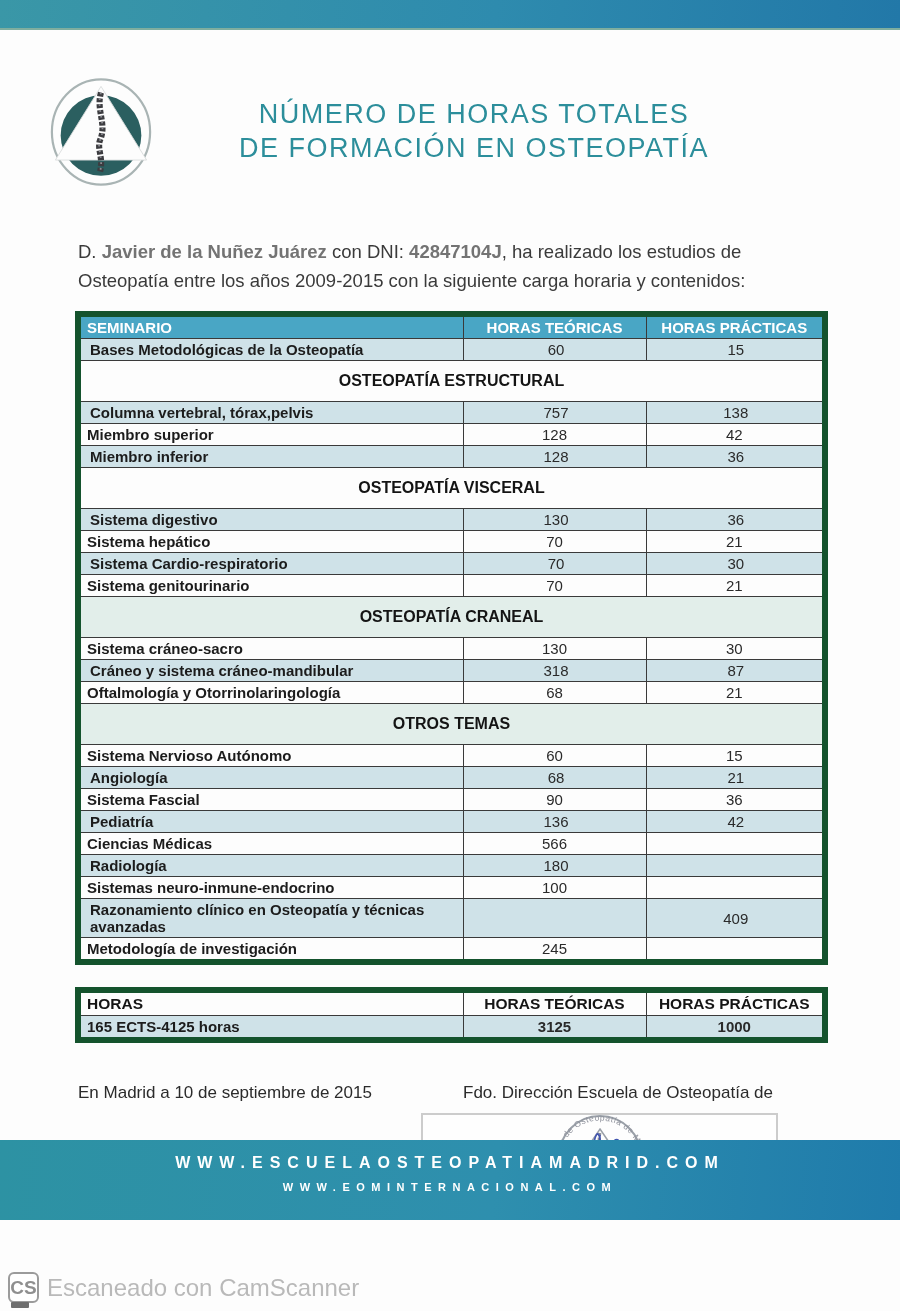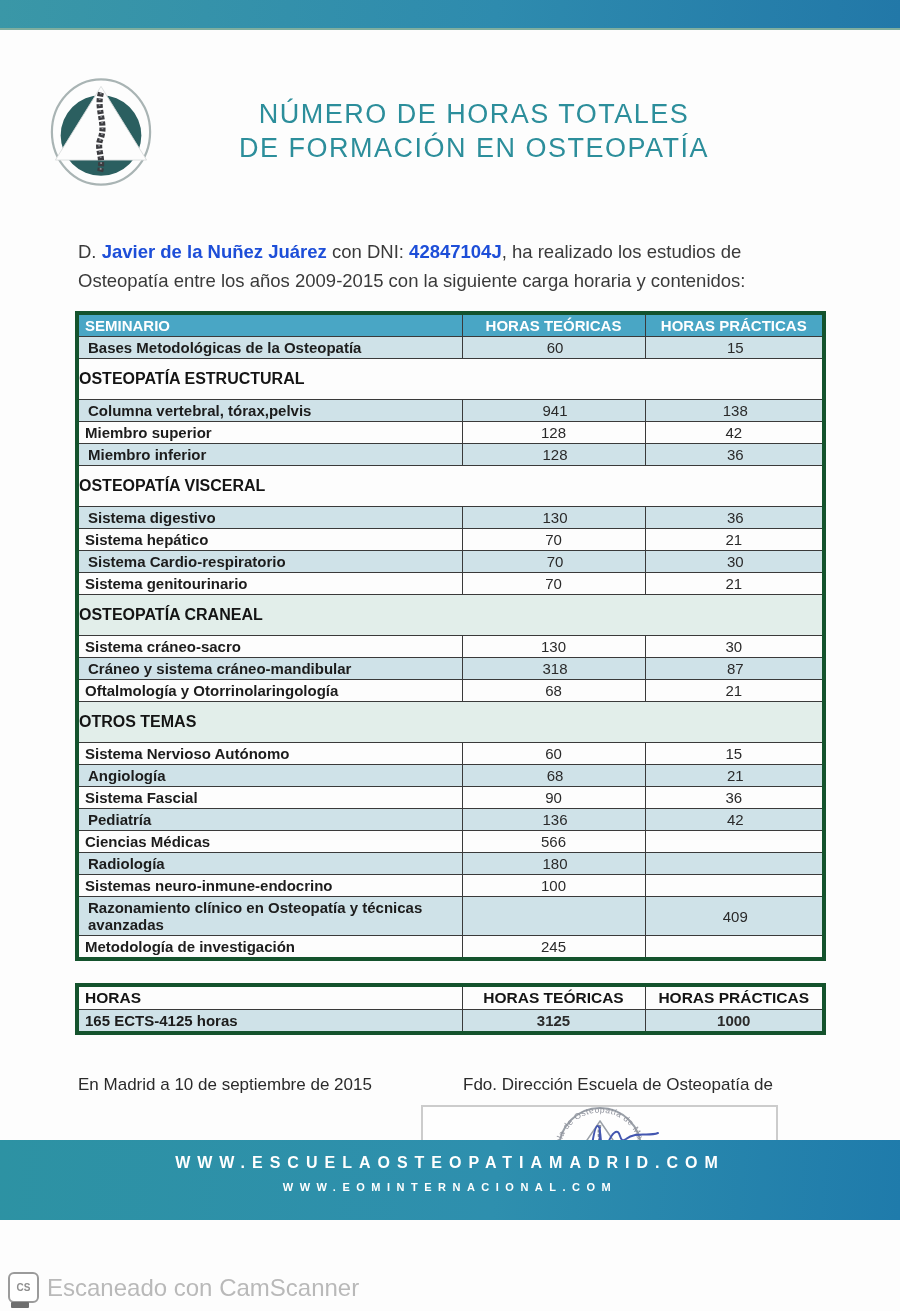--- a/index.html
+++ b/index.html
@@ -38,45 +38,45 @@
     line-height: 1.25;
     padding-right: 30px;
   }
   
   .intro {
     margin: 46px 78px 0 78px;
     font-size: 18.5px;
     line-height: 1.55;
     color: #3a3a3a;
   }
-  .intro b { color: #1d4ed8; }
+  .intro b { color: #737373; }
   
   .tablewrap { margin: 16px 0 0 75px; }
   table {
     border-collapse: collapse;
     width: 747px;
     table-layout: fixed;
     font-size: 15px;
   }
   table, th, td { border: 1px solid #3a3a3a; }
-  table { border: 4px solid #14532d; }
+  table { border: 6px solid #14532d; }
   th, td { padding: 2px 6px; height: 21px; }
   thead th {
     background: #49a6c5;
     color: #ffffff;
     font-weight: bold;
     text-align: left;
     font-size: 15px;
   }
   thead th.num { text-align: center; }
   td.label { font-weight: bold; color: #1c1c1c; }
   td.num { text-align: center; font-weight: 400; color: #2a2a2a; }
   tr.row-shaded td { background: #cfe2e8; padding-left: 9px; }
   tr.section-row td {
-    text-align: left;
+    text-align: center;
     font-weight: bold;
     font-size: 16px;
     padding: 11px 0;
     background: #fdfdfd;
     color: #141414;
   }
   tr.section-row.section-shaded td { background: #e2eeea; }
   
   .summarywrap { margin: 22px 0 0 75px; }
   .summary thead th { background: #fdfdfd; color: #141414; font-size: 15.5px; }
@@ -127,21 +127,21 @@
     color: #b9b9b9;
   }
   .cs-icon {
     position: relative;
     width: 31px; height: 31px;
     border: 2.5px solid #9b9b9b;
     border-radius: 6px;
     background: #fff;
     color: #8f8f8f;
     font-weight: bold;
-    font-size: 10px;
+    font-size: 19px;
     display: flex;
     align-items: center;
     justify-content: center;
   }
   .cs-icon::after {
     content: "";
     position: absolute;
     left: 1px; bottom: -7px;
     width: 18px; height: 6px;
     background: #6e6e6e;
@@ -190,21 +190,21 @@
           <tr class="row-shaded">
             <td class="label">Bases Metodológicas de la Osteopatía</td>
             <td class="num">60</td>
             <td class="num">15</td>
           </tr>
           <tr class="section-row">
             <td colspan="3">OSTEOPATÍA ESTRUCTURAL</td>
           </tr>
           <tr class="row-shaded">
             <td class="label">Columna vertebral, tórax,pelvis</td>
-            <td class="num">941</td>
+            <td class="num">757</td>
             <td class="num">138</td>
           </tr>
           <tr>
             <td class="label">Miembro superior</td>
             <td class="num">128</td>
             <td class="num">42</td>
           </tr>
           <tr class="row-shaded">
             <td class="label">Miembro inferior</td>
             <td class="num">128</td>

